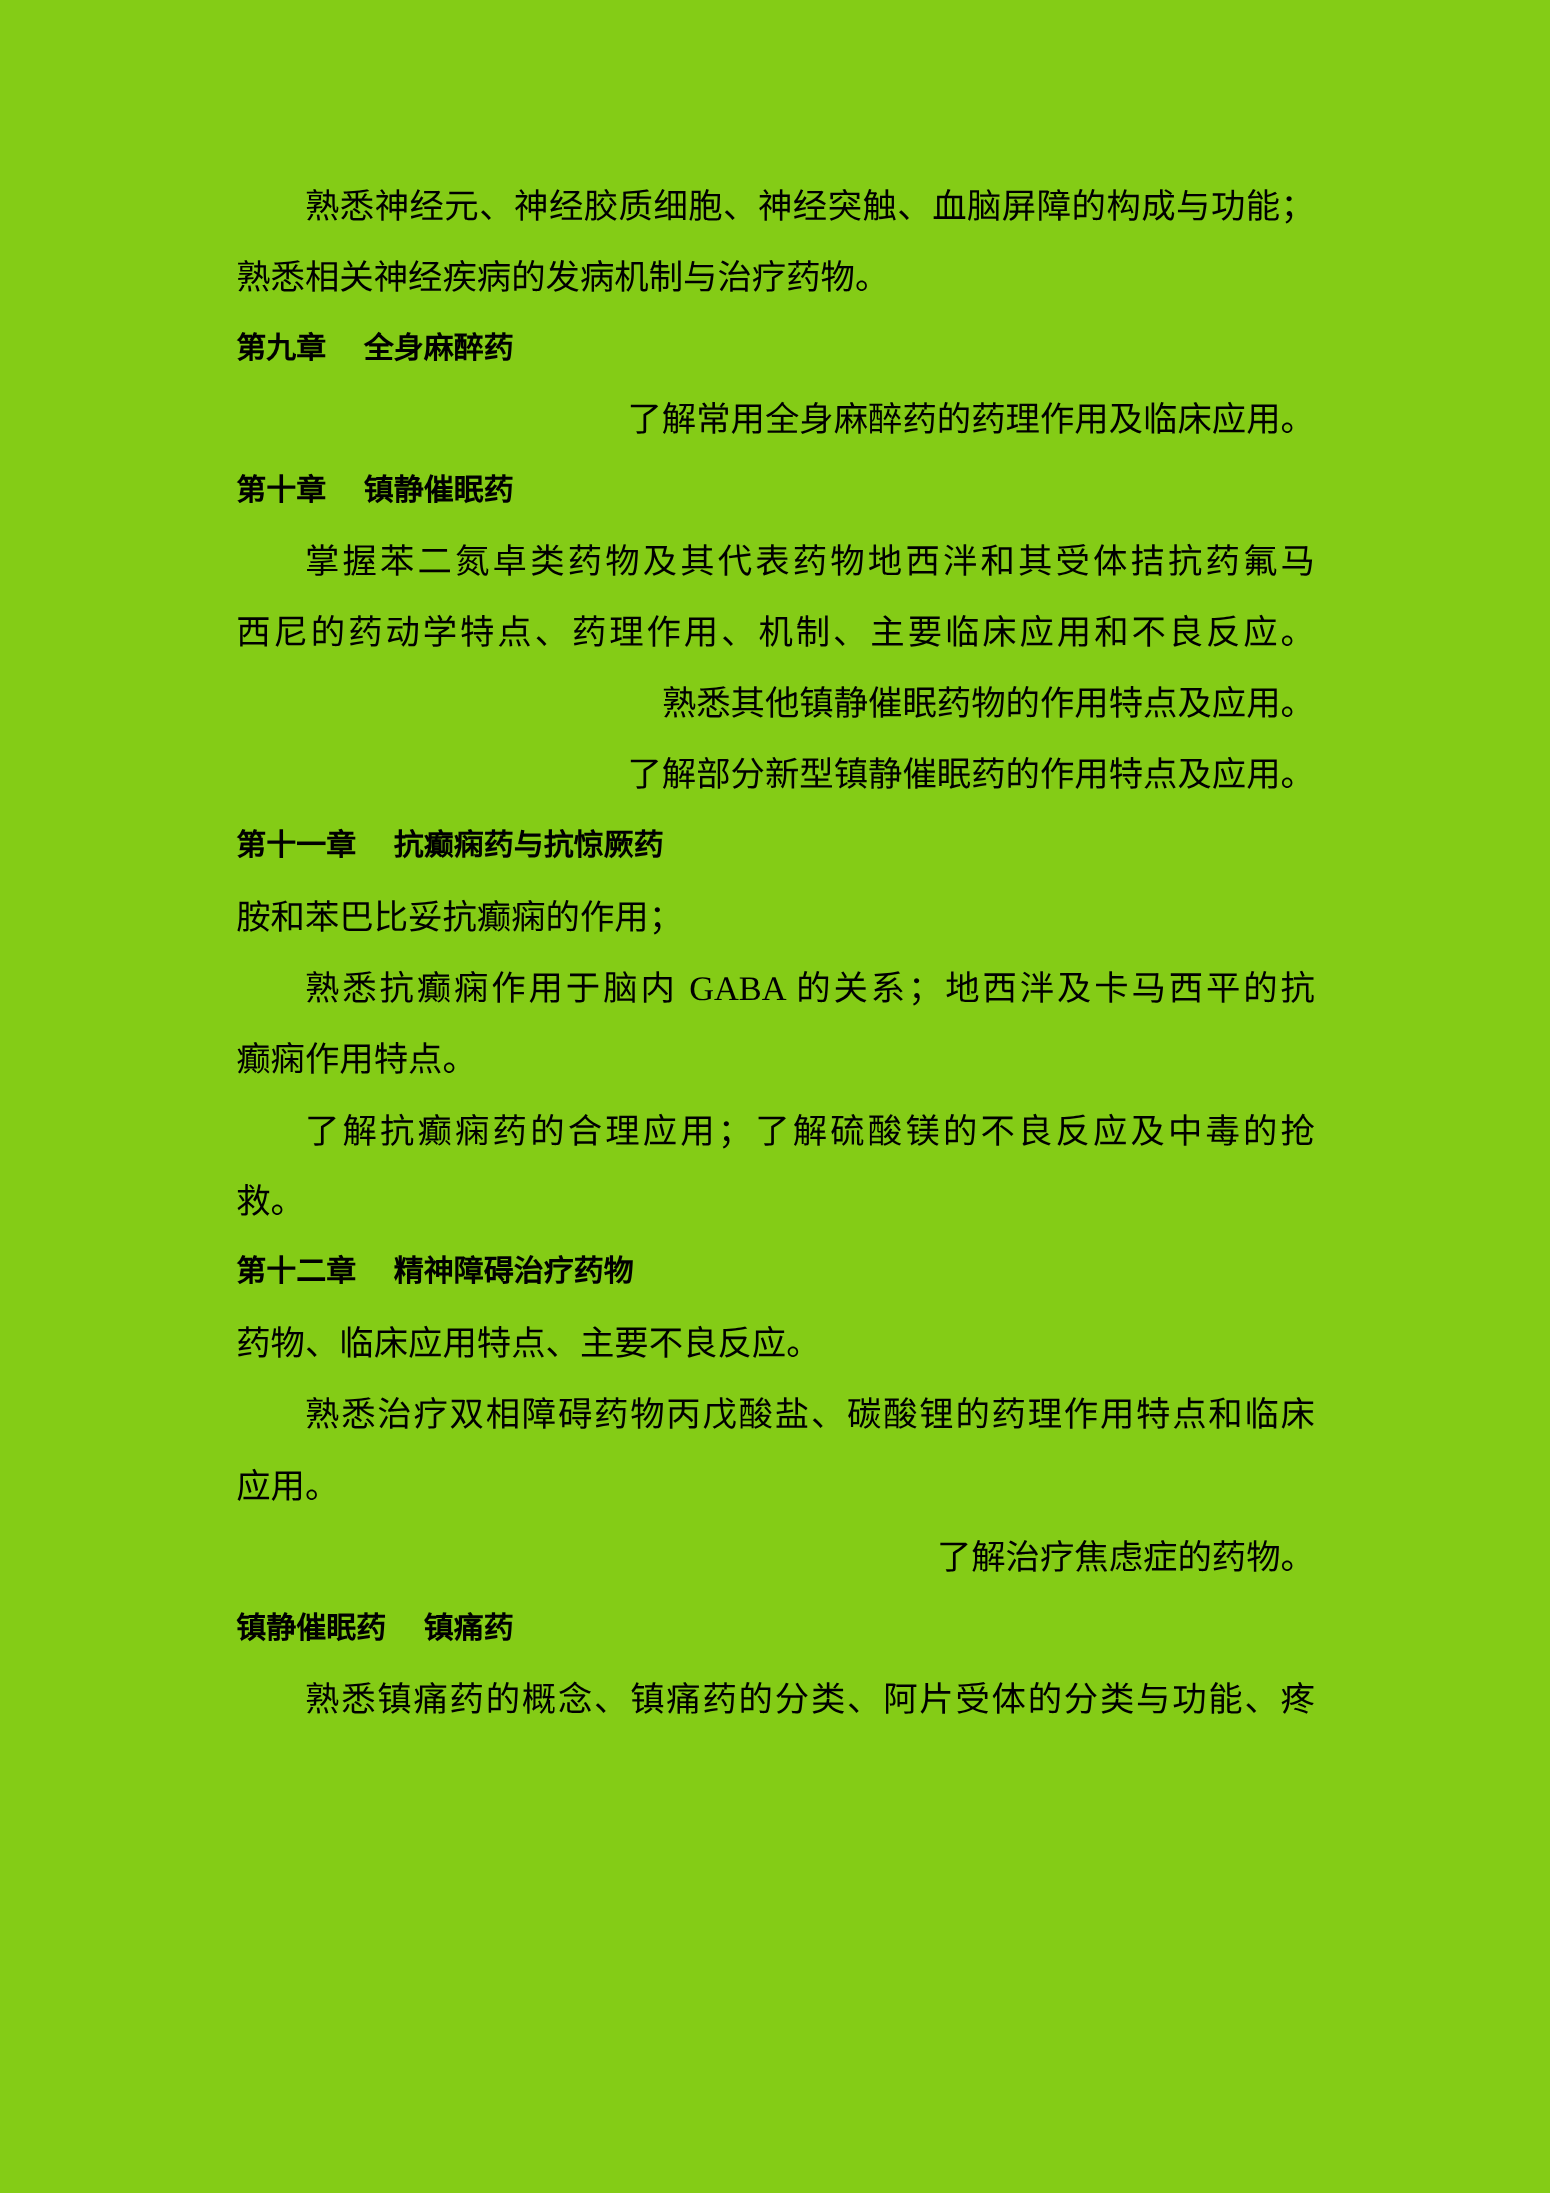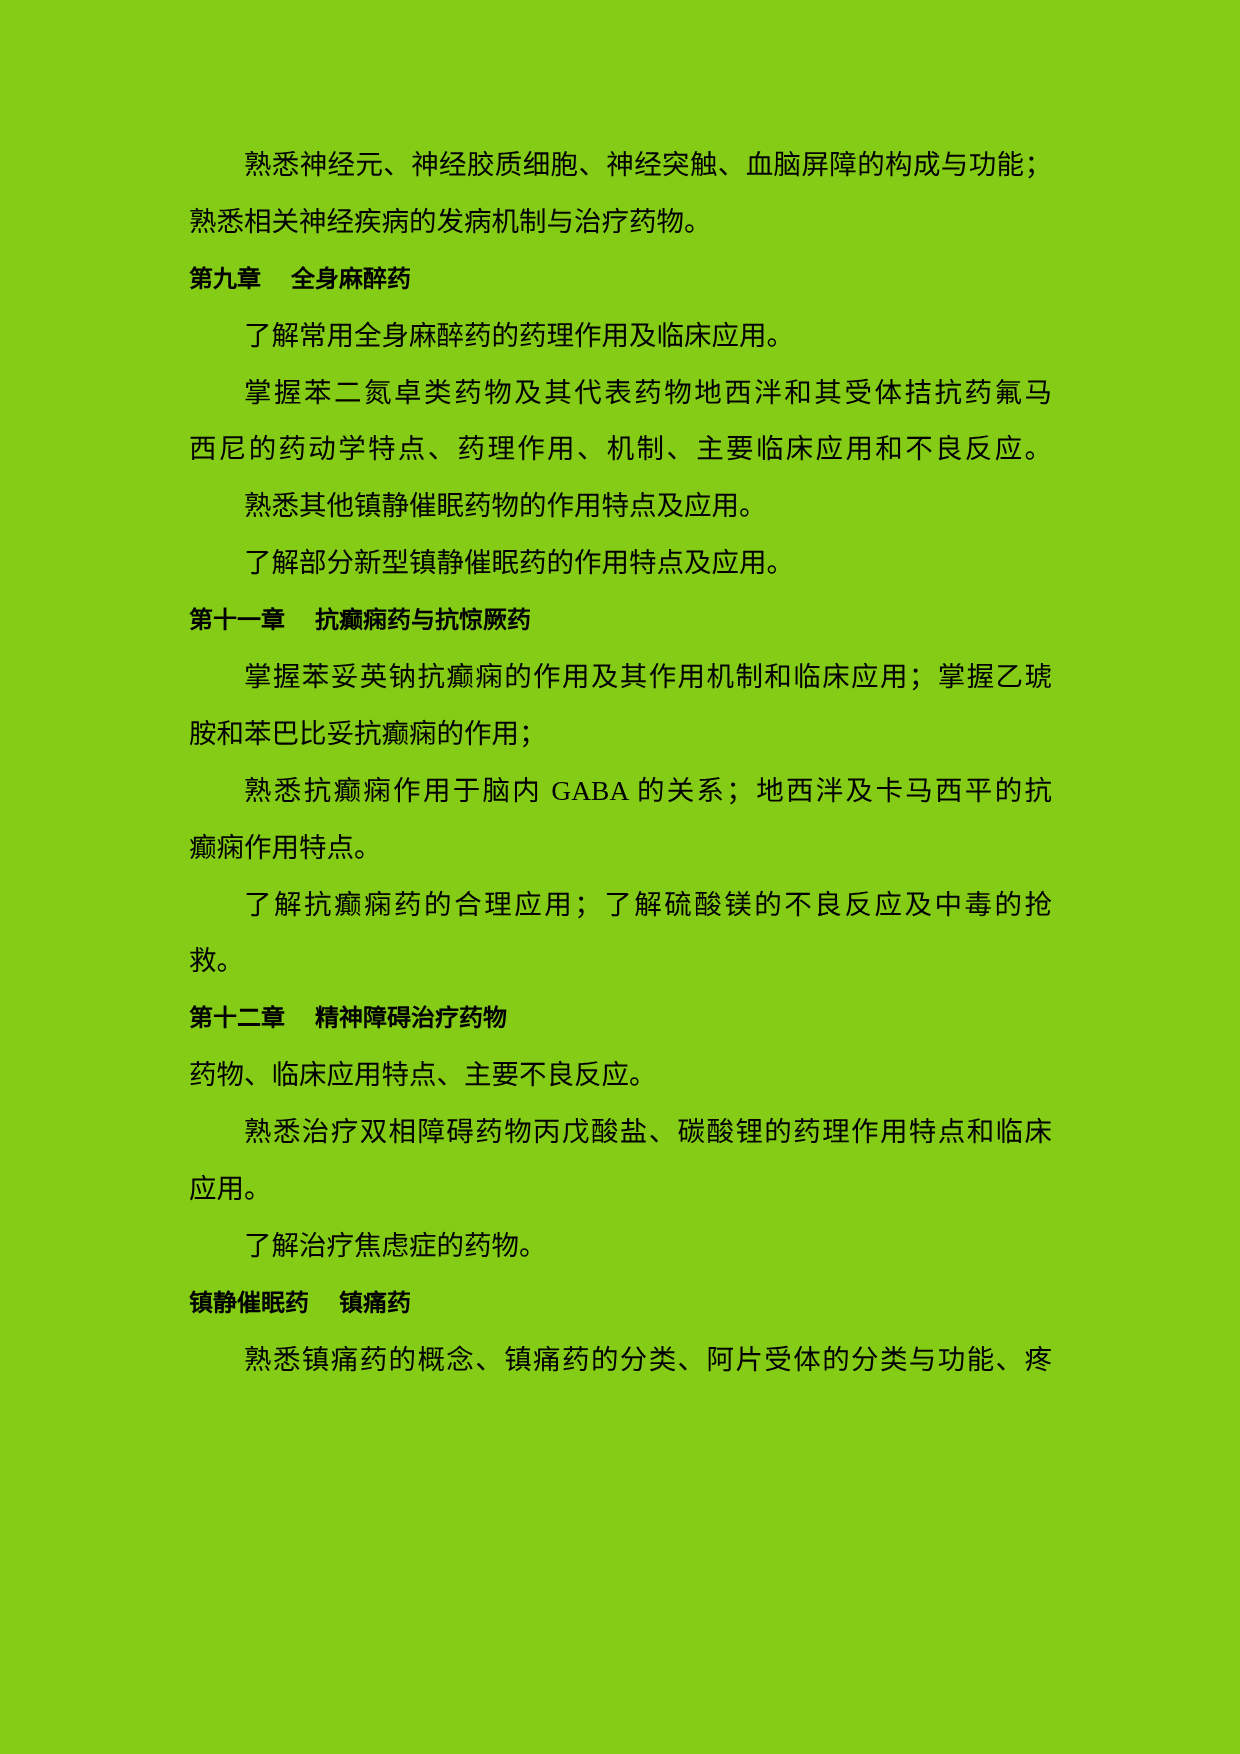--- a/index.html
+++ b/index.html
@@ -25,21 +25,21 @@
     top: 137px;
     width: 863px;
   }
   .line {
     height: 56.9px;
     line-height: 56.9px;
     font-size: 27.5px;
     white-space: normal;
     color: #000000;
   }
-  .indent { text-indent: 55px; }
+  .indent { text-indent: 55px; text-align: right; }
   .justify {
     text-align: justify;
     text-align-last: justify;
   }
   .heading {
     font-weight: 700;
     font-size: 24px;
   }
   .heading .ht { margin-left: 30px; }
 </style>
@@ -49,29 +49,29 @@
 <div class="page">
   <div class="text-block">
 
     <div class="line indent justify">熟悉神经元、神经胶质细胞、神经突触、血脑屏障的构成与功能；</div>
     <div class="line">熟悉相关神经疾病的发病机制与治疗药物。</div>
 
     <div class="line heading"><span>第九章</span><span class="ht">全身麻醉药</span></div>
 
     <div class="line indent">了解常用全身麻醉药的药理作用及临床应用。</div>
 
+    <div class="line heading"><span>第十章</span><span class="ht">镇静催眠药</span></div>
 
     <div class="line indent justify">掌握苯二氮卓类药物及其代表药物地西泮和其受体拮抗药氟马</div>
     <div class="line justify">西尼的药动学特点、药理作用、机制、主要临床应用和不良反应。</div>
     <div class="line indent">熟悉其他镇静催眠药物的作用特点及应用。</div>
     <div class="line indent">了解部分新型镇静催眠药的作用特点及应用。</div>
 
     <div class="line heading"><span>第十一章</span><span class="ht">抗癫痫药与抗惊厥药</span></div>
 
-    <div class="line indent justify">掌握苯妥英钠抗癫痫的作用及其作用机制和临床应用；掌握乙琥</div>
     <div class="line">胺和苯巴比妥抗癫痫的作用；</div>
     <div class="line indent justify">熟悉抗癫痫作用于脑内 GABA 的关系；地西泮及卡马西平的抗</div>
     <div class="line">癫痫作用特点。</div>
     <div class="line indent justify">了解抗癫痫药的合理应用；了解硫酸镁的不良反应及中毒的抢</div>
     <div class="line">救。</div>
 
     <div class="line heading"><span>第十二章</span><span class="ht">精神障碍治疗药物</span></div>
 
     <div class="line">药物、临床应用特点、主要不良反应。</div>
     <div class="line indent justify">熟悉治疗双相障碍药物丙戊酸盐、碳酸锂的药理作用特点和临床</div>

